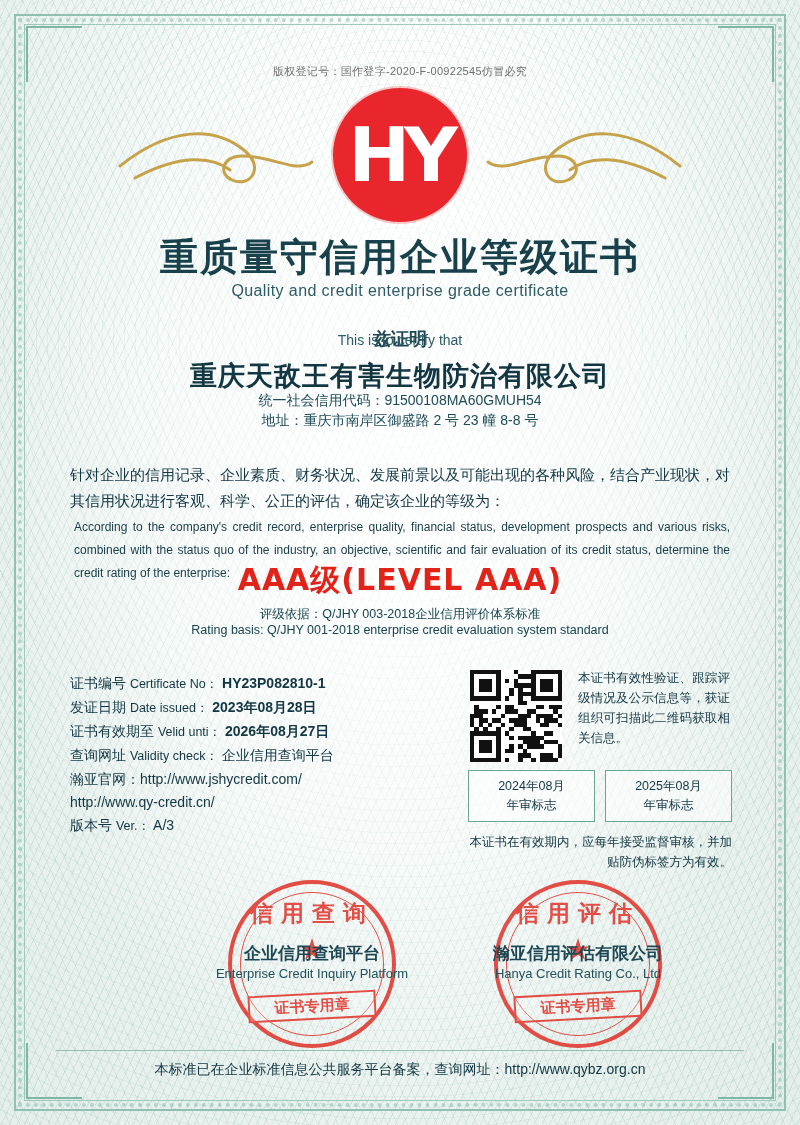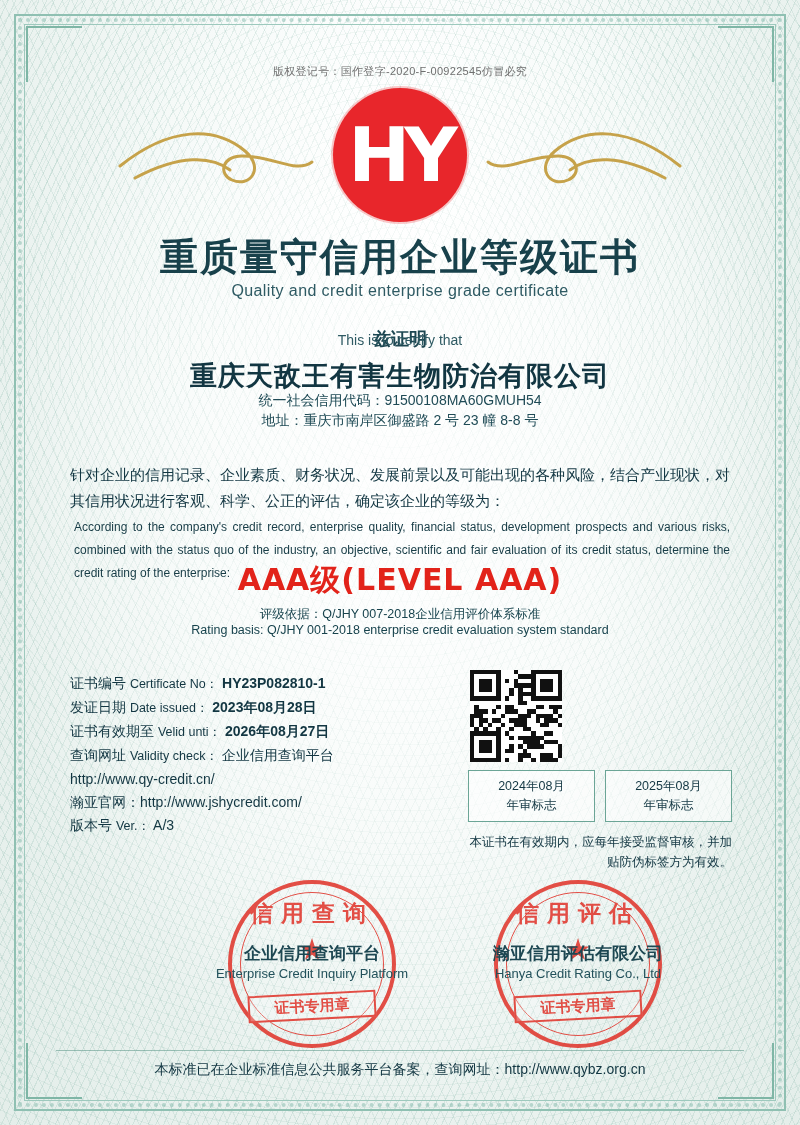--- a/index.html
+++ b/index.html
@@ -243,21 +243,21 @@
     <span>统一社会信用代码：</span><span>91500108MA60GMUH54</span>
   </div>
   <div class="addr">
     <span>地址：</span><span>重庆市南岸区御盛路 2 号 23 幢 8-8 号</span>
   </div>
 
   <div class="body-cn">针对企业的信用记录、企业素质、财务状况、发展前景以及可能出现的各种风险，结合产业现状，对其信用状况进行客观、科学、公正的评估，确定该企业的等级为：</div>
   <div class="body-en">According to the company's credit record, enterprise quality, financial status, development prospects and various risks, combined with the status quo of the industry, an objective, scientific and fair evaluation of its credit status, determine the credit rating of the enterprise:</div>
 
   <div class="level">AAA级(LEVEL AAA)</div>
-  <div class="basis-cn">评级依据：Q/JHY 007-2018企业信用评价体系标准</div>
+  <div class="basis-cn">评级依据：Q/JHY 003-2018企业信用评价体系标准</div>
   <div class="basis-en">Rating basis: Q/JHY 001-2018 enterprise credit evaluation system standard</div>
 
   <div class="info">
     <div class="row">
       <span class="lbl-cn">证书编号</span>
       <span class="lbl-en">Certificate No：</span>
       <span class="val">HY23P082810-1</span>
     </div>
     <div class="row">
       <span class="lbl-cn">发证日期</span>
@@ -268,24 +268,24 @@
       <span class="lbl-cn">证书有效期至</span>
       <span class="lbl-en">Velid unti：</span>
       <span class="val">2026年08月27日</span>
     </div>
     <div class="row">
       <span class="lbl-cn">查询网址</span>
       <span class="lbl-en">Validity check：</span>
       <span>企业信用查询平台</span>
     </div>
     <div class="row">
+      <span class="lbl-cn">瀚亚官网</span><span>：http://www.jshycredit.com/</span>
+    </div>
+    <div class="row">
       <span>http://www.qy-credit.cn/</span>
-    </div>
-    <div class="row">
-      <span class="lbl-cn">瀚亚官网</span><span>：http://www.jshycredit.com/</span>
     </div>
     <div class="row">
       <span class="lbl-cn">版本号</span>
       <span class="lbl-en">Ver.：</span>
       <span>A/3</span>
     </div>
   </div>
 
   <div class="qr" id="qr">
       <i style="background: rgb(17, 17, 17);"></i>
@@ -723,20 +723,21 @@
       <i style="background: rgb(255, 255, 255);"></i>
       <i style="background: rgb(255, 255, 255);"></i>
       <i style="background: rgb(17, 17, 17);"></i>
       <i style="background: rgb(255, 255, 255);"></i>
       <i style="background: rgb(17, 17, 17);"></i>
       <i style="background: rgb(17, 17, 17);"></i>
       <i style="background: rgb(17, 17, 17);"></i>
       <i style="background: rgb(17, 17, 17);"></i>
       <i style="background: rgb(255, 255, 255);"></i>
     </div>
+  <div class="qr-note">本证书有效性验证、跟踪评级情况及公示信息等，获证组织可扫描此二维码获取相关信息。</div>
 
   <div class="stamp-boxes">
     <div class="stamp-box">
       <div>2024年08月</div>
       <div>年审标志</div>
     </div>
     <div class="stamp-box">
       <div>2025年08月</div>
       <div>年审标志</div>
     </div>

